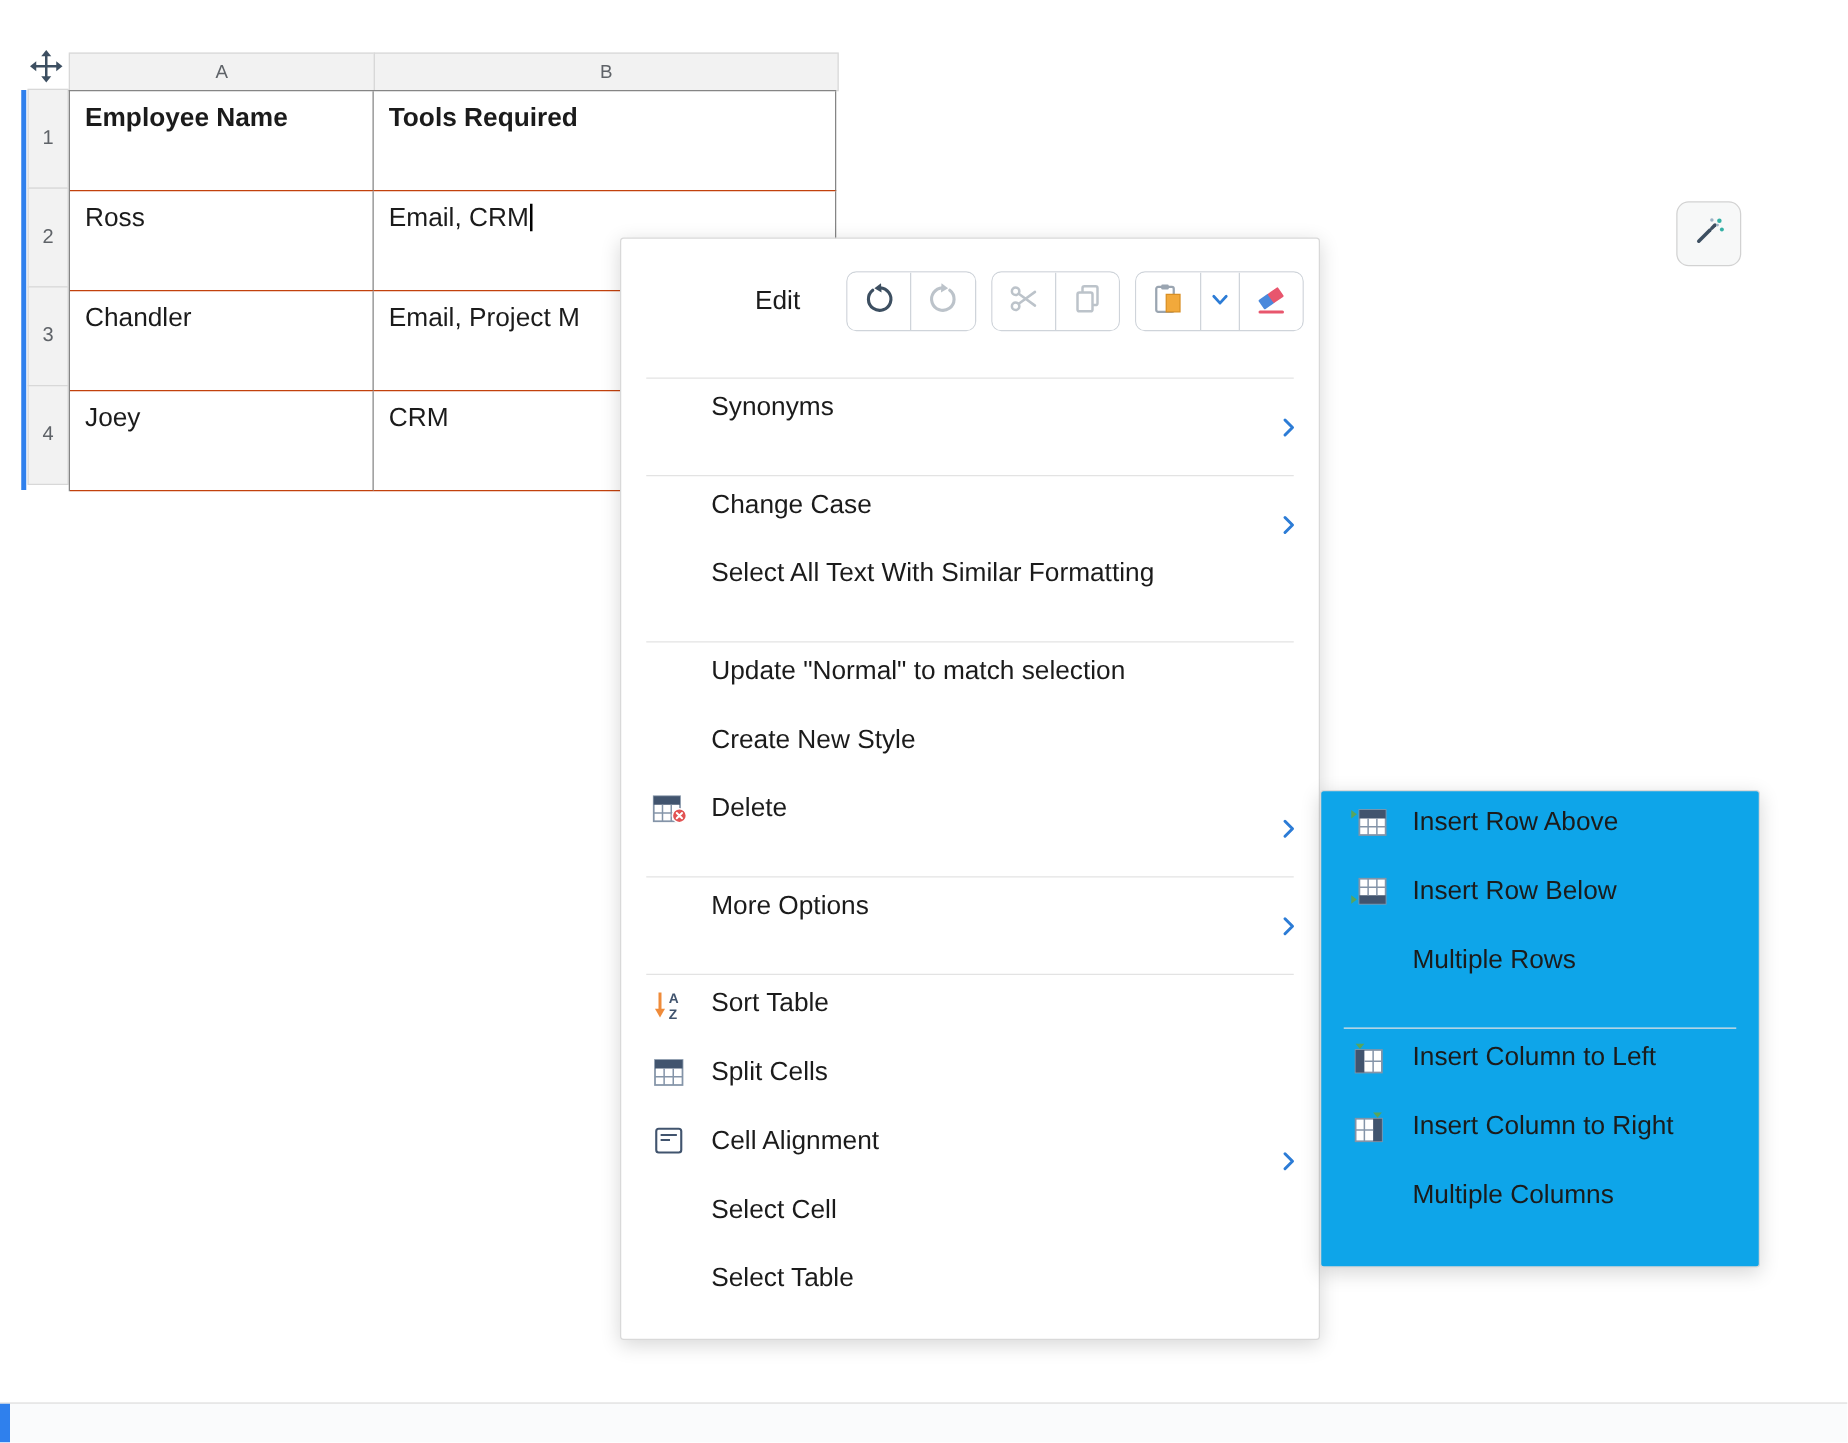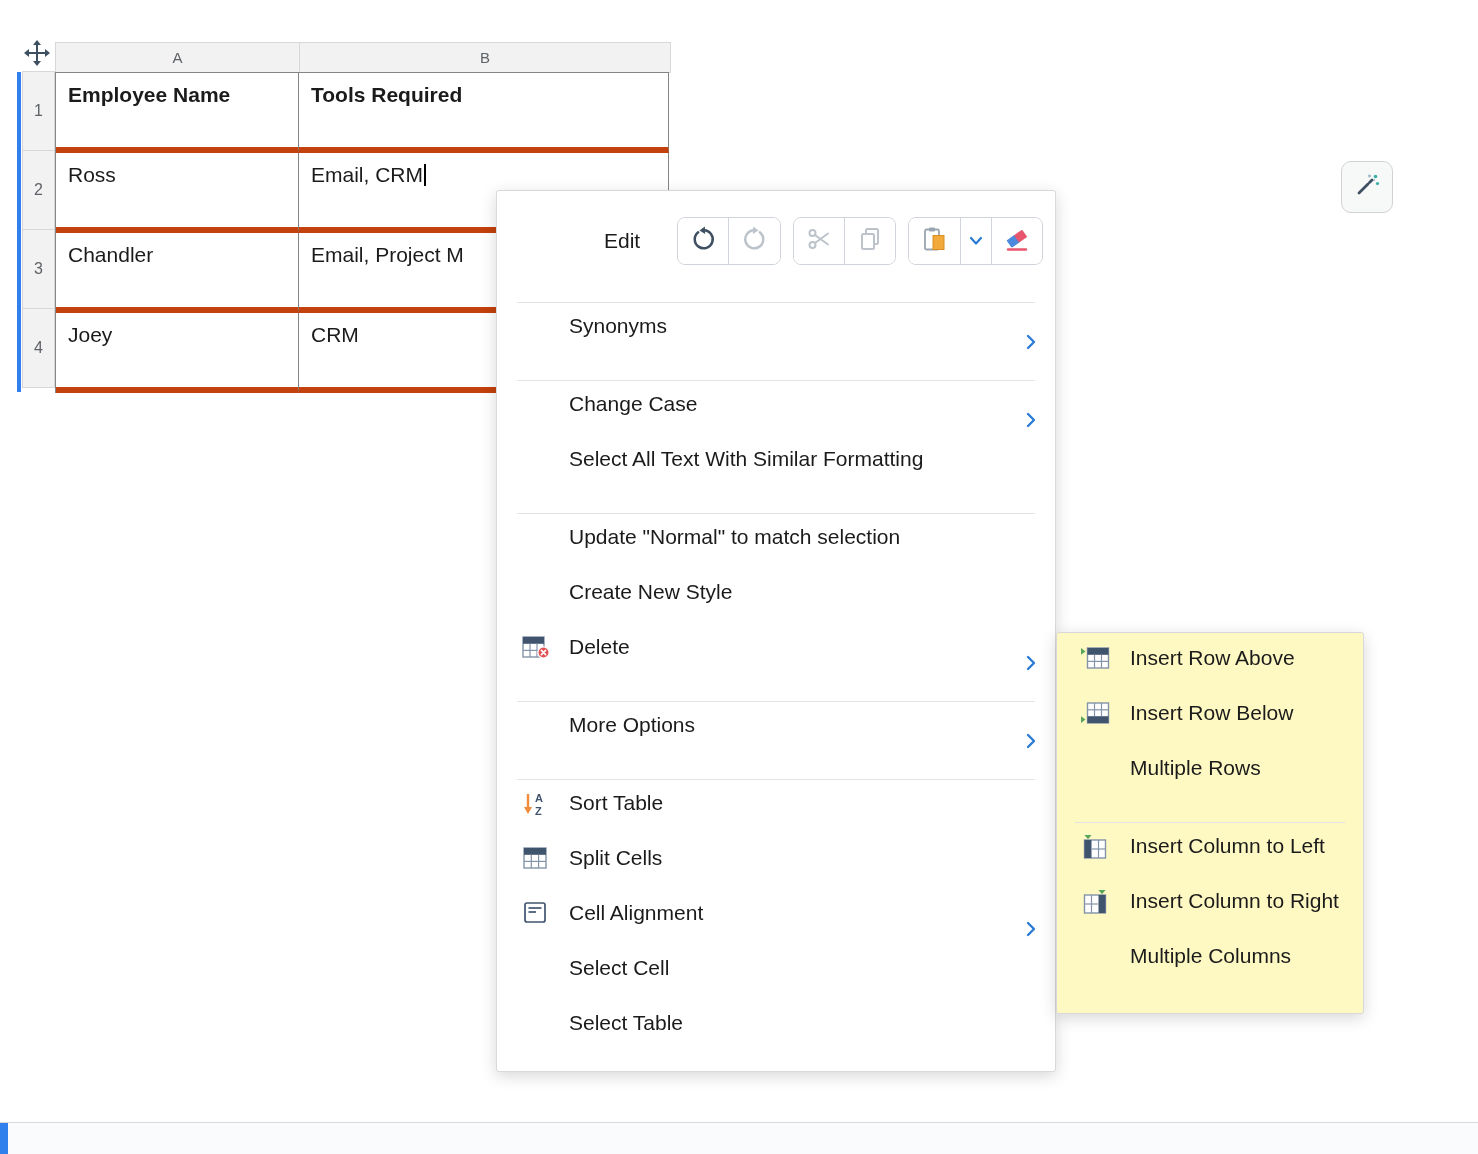--- a/index.html
+++ b/index.html
@@ -19,21 +19,21 @@
          font-size:15px;color:#5f6368;}
   .col-h.a{width:243px;margin-left:0;}
   .col-h.b{width:370px;}
   .row-nums{left:22px;top:72px;width:33px;}
   .row-num{height:80px;background:#f2f2f2;border:1px solid #d8d8d8;margin-top:-1px;
            box-sizing:border-box;display:flex;align-items:center;justify-content:center;
            font-size:16px;color:#5f6368;}
   .sel-bar{left:17px;top:72px;width:4px;height:320px;background:#2f80ed;}
   .tbl-body{left:55px;top:72px;display:grid;grid-template-columns:243px 370px;grid-auto-rows:80px;
             border-top:1px solid #858585;border-left:1px solid #858585;background:#fff;}
-  .cell{border-right:1px solid #858585;border-bottom:6px solid #c2410c;
+  .cell{border-right:1px solid #858585;border-bottom:1px solid #c2410c;
         padding:8px 12px;font-size:21px;line-height:1.35;box-sizing:border-box;
         white-space:nowrap;overflow:hidden;}
   .cell.hdr{font-weight:bold;}
   .caret{display:inline-block;width:2px;height:22px;background:#000;vertical-align:-4px;margin-left:1px;}
 
   
   .wand-btn{left:1341px;top:161px;width:50px;height:50px;border:1px solid #d2d2d2;border-radius:10px;
             background:#f7f8f8;display:flex;align-items:center;justify-content:center;cursor:pointer;}
 
   
@@ -45,21 +45,21 @@
   .tbtn{width:55px;height:46px;display:flex;align-items:center;justify-content:center;background:#fff;cursor:pointer;}
   .tbtn + .tbtn{border-left:1px solid #cfd4da;}
   .tbtn.narrow{width:33px;}
   .menu-divider{height:1px;background:#e3e3e3;margin:11px 20px;}
   .mi{height:55px;display:flex;align-items:flex-start;padding-left:72px;position:relative;font-size:21px;color:#1b1b1b;cursor:pointer;}
   .mi.highlight{background:#d6e8f8;}
   .mi .mi-icon{position:absolute;left:18px;width:40px;display:flex;justify-content:center;align-items:center;}
   .mi .mi-chevron{position:absolute;right:18px;top:50%;transform:translateY(-50%);display:flex;}
 
   
-  .submenu{left:1056px;top:632px;width:308px;background:#fef9c3;border:1px solid #d9d9d9;border-radius:3px;
+  .submenu{left:1056px;top:632px;width:352px;background:#0ea5e9;border:1px solid #d9d9d9;border-radius:3px;
            box-shadow:0 4px 16px rgba(0,0,0,0.16);z-index:11;padding:13px 0 14px 0;box-sizing:border-box;}
   .submenu .mi{padding-left:73px;}
   .submenu .menu-divider{margin:11px 18px;}
 
   
   .bottom-line{left:0;top:1122px;width:1478px;height:1px;background:#d8d8d8;}
   .bottom-area{left:0;top:1123px;width:1478px;height:31px;background:#fafbfc;}
   .bottom-accent{left:0;top:1123px;width:8px;height:31px;background:#2f80ed;}
 </style>
 </head>

